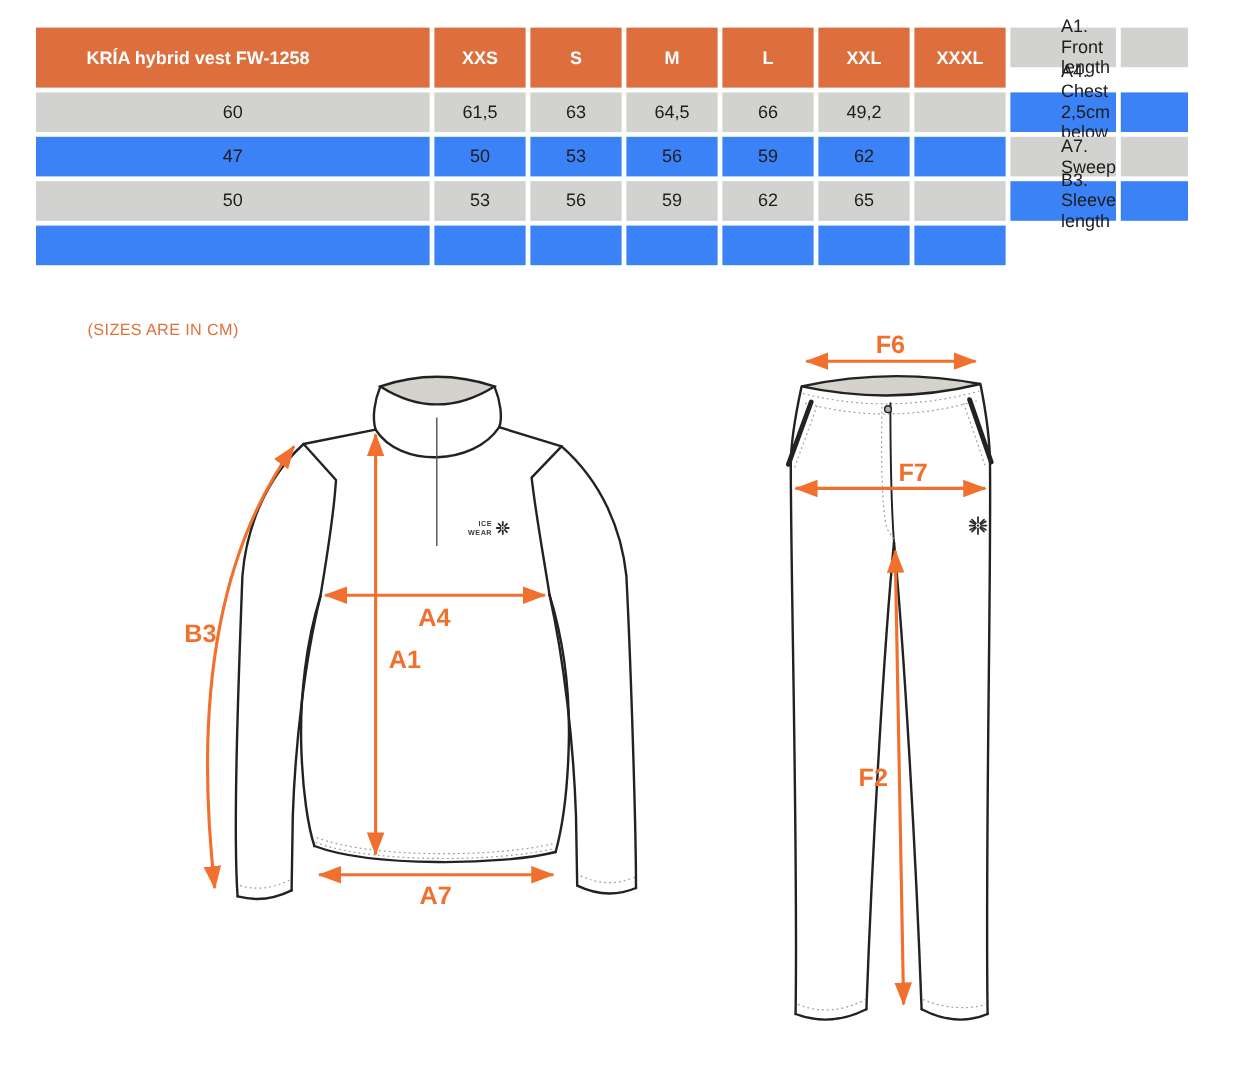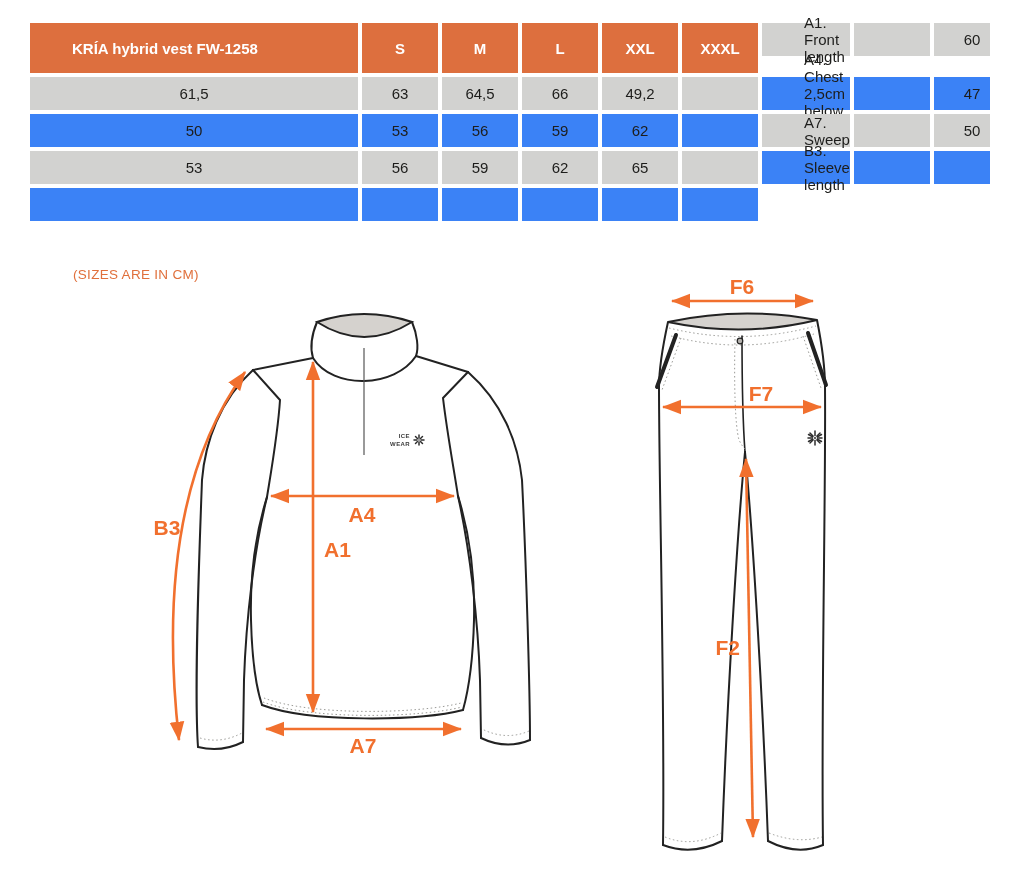--- a/index.html
+++ b/index.html
@@ -37,20 +37,21 @@
   .snow{stroke:#2c2c2c;stroke-width:1.5;stroke-linecap:round;}
   .pocket{stroke:#222222;stroke-width:4;stroke-linecap:round;}
 </style>
 </head>
 <body>
 
 <div class="stage">
 
   <div class="size-table">
     <div class="cell hd left">KRÍA hybrid vest FW-1258</div>
+    <div class="cell hd">XXS</div>
     <div class="cell hd">S</div>
     <div class="cell hd">M</div>
     <div class="cell hd">L</div>
     <div class="cell hd">XXL</div>
     <div class="cell hd">XXXL</div>
 
     <div class="cell rw row-dark left">A1. Front length</div>
     <div class="cell rw row-dark"></div>
     <div class="cell rw row-dark">60</div>
     <div class="cell rw row-dark">61,5</div>

